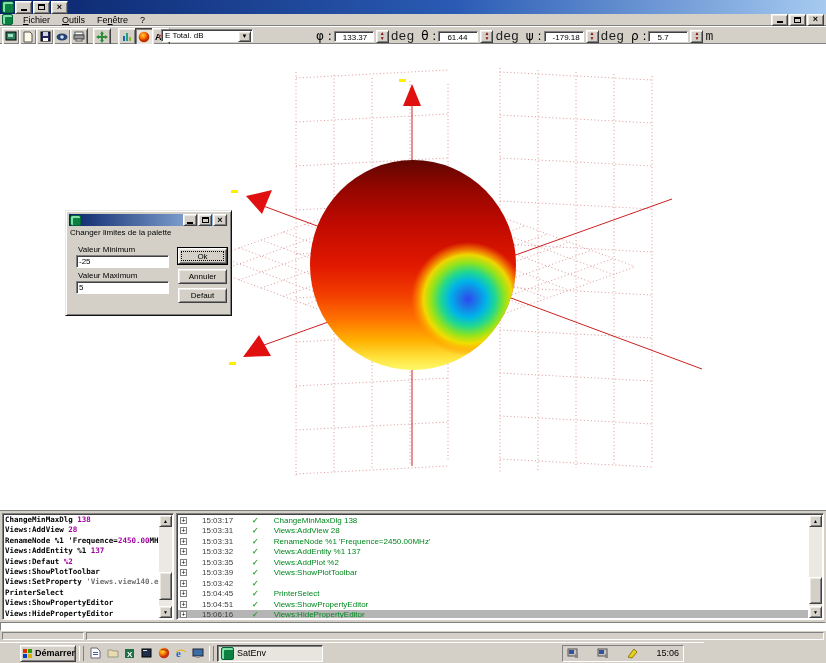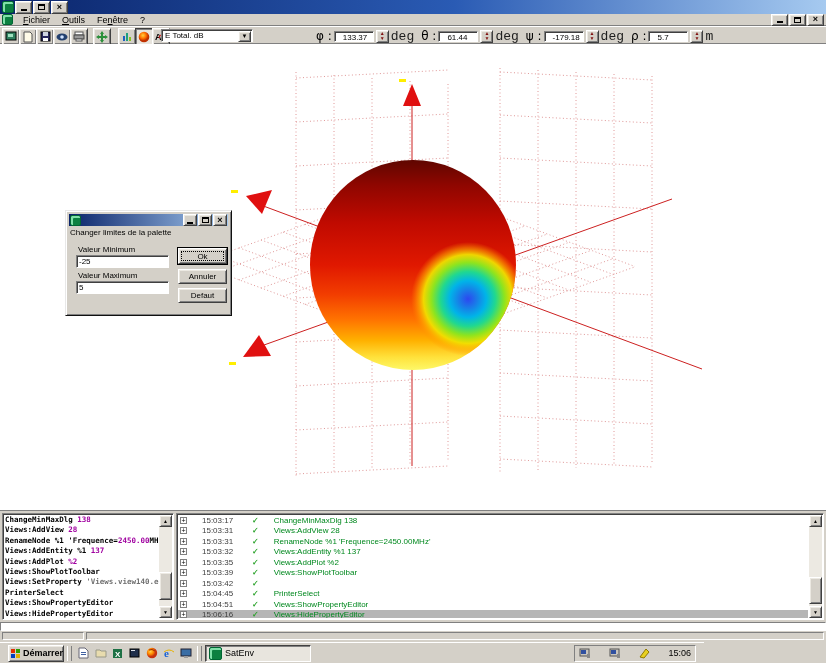--- a/index.html
+++ b/index.html
@@ -112,21 +112,21 @@
   
   #cmdline{top:622px;left:0;width:826px;height:9px;background:#fff;
     border:1px solid;border-color:#808080 #fff #fff #808080;box-sizing:border-box;}
   #statusbar{top:631px;left:0;width:826px;height:11px;background:#d4d0c8;display:flex;gap:2px;padding:1px 2px;box-sizing:border-box;}
   .scell{border:1px solid;border-color:#808080 #fff #fff #808080;height:8px;box-sizing:border-box;}
   .scell.c1{width:82px;}
   .scell.c2{flex:1;}
 
   
   #taskbar{top:642px;left:0;width:704px;height:21px;background:#d4d0c8;
-    border-top:1px solid #fff;box-sizing:border-box;display:flex;align-items:center;padding:0 8px;}
+    border-top:1px solid #fff;box-sizing:border-box;display:flex;align-items:center;padding:0 20px;}
   #start-btn{width:56px;height:17px;display:flex;align-items:center;gap:2px;padding:0 2px;box-sizing:border-box;flex:0 0 auto;}
   #start-btn .label{font-size:9px;font-weight:bold;}
   .winflag{width:10px;height:9px;position:relative;flex:0 0 auto;}
   .winflag i{position:absolute;width:4px;height:4px;}
   .winflag .r{left:0;top:0;background:#e03000;}
   .winflag .g{left:5px;top:0;background:#30a000;}
   .winflag .b{left:0;top:5px;background:#0040c0;}
   .winflag .y{left:5px;top:5px;background:#e0b000;}
   .grip{width:3px;height:15px;margin:0 3px;border-left:1px solid #fff;border-right:1px solid #808080;flex:0 0 auto;}
   .ql{width:15px;height:15px;margin:0 1px;display:flex;align-items:center;justify-content:center;flex:0 0 auto;}
@@ -420,21 +420,21 @@
   <button class="dlg-btn" style="top:77px;">Defaut</button>
 </div>
 
 <div id="console" class="abs">
   <div id="left-log">
     <div id="left-log-inner">
         <div class="logline"><span class="seg-k">ChangeMinMaxDlg </span><span class="seg-n">138</span></div>
         <div class="logline"><span class="seg-k">Views:AddView </span><span class="seg-n">28</span></div>
         <div class="logline"><span class="seg-k">RenameNode %1 'Frequence=</span><span class="seg-n">2450.00</span><span class="seg-k">MHz</span></div>
         <div class="logline"><span class="seg-k">Views:AddEntity %1 </span><span class="seg-n">137</span></div>
-        <div class="logline"><span class="seg-k">Views:AddPlot </span><span class="seg-n">%2</span></div>
+        <div class="logline"><span class="seg-k">Views:Defaut </span><span class="seg-n">%2</span></div>
         <div class="logline"><span class="seg-k">Views:ShowPlotToolbar</span></div>
         <div class="logline"><span class="seg-k">Views:SetProperty </span><span class="seg-s">'Views.view140.ent</span></div>
         <div class="logline"><span class="seg-k">PrinterSelect</span></div>
         <div class="logline"><span class="seg-k">Views:ShowPropertyEditor</span></div>
         <div class="logline"><span class="seg-k">Views:HidePropertyEditor</span></div>
       </div>
     <div class="vscroll">
       <span class="sbtn up raised">▲</span>
       <span class="sbtn down raised">▼</span>
       <span class="sthumb raised" style="top:55%;height:28%;"></span>

